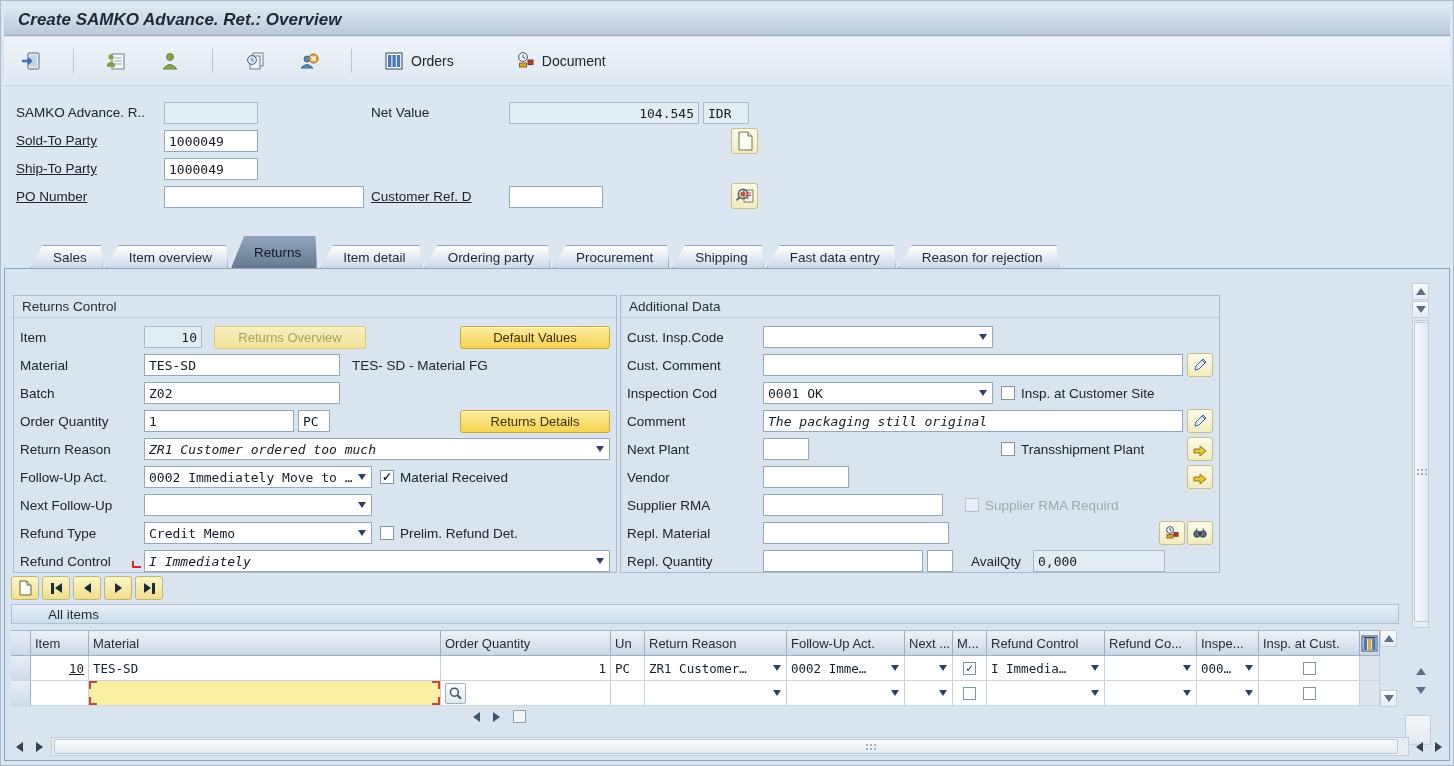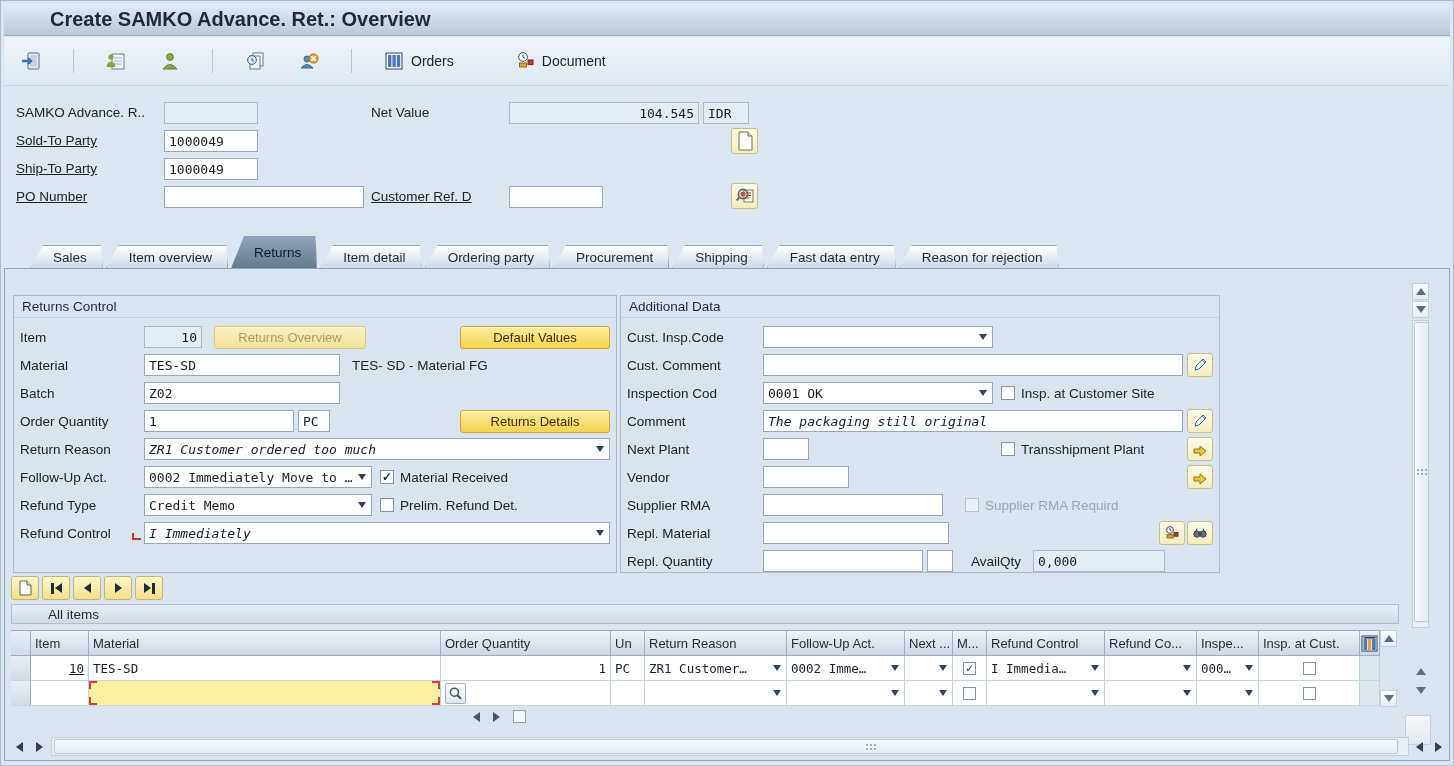--- a/index.html
+++ b/index.html
@@ -4,21 +4,21 @@
 <style>
   * { margin:0; padding:0; box-sizing:border-box; }
   body { font-family:"Liberation Sans", sans-serif; background:#eef3f8; }
   .screen { position:relative; width:1454px; height:766px; background:#dce6f0;
             border:1px solid #aebccb; overflow:hidden; }
 
   
   .titlebar { position:absolute; top:3px; left:3px; right:3px; height:32px;
     background:linear-gradient(#e2ebf4,#bac8d9); border-bottom:1px solid #9fb0c2;
     display:flex; align-items:center; padding-left:14px; }
-  .titlebar .ttl { font-size:20px; font-weight:bold; color:#1d2935;margin-left:32px; }
+  .titlebar .ttl { font-size:17px; font-weight:bold; font-style:italic; color:#1d2935; }
 
   
   .toolbar { position:absolute; top:36px; left:3px; right:3px; height:49px;
     background:linear-gradient(#eef4f9,#dfe8f1); border-bottom:1px solid #c9d5e1;
     display:flex; align-items:center; gap:20px; padding-left:10px; }
   .tbtn { height:32px; min-width:32px; border:1px solid transparent; background:transparent;
     display:flex; align-items:center; justify-content:center; gap:6px; padding:0 5px; cursor:pointer; }
   .tbtn-label { font-size:14px; color:#20262d; }
   .tsep { width:1px; height:24px; background:#b9c7d5; margin:0 5px; }
 
@@ -375,20 +375,26 @@
           <span class="glbl">Follow-Up Act.</span>
           <div class="fld ddl w228">
               <span>0002 Immediately Move to …</span>
             </div>
           <span class="chk ml8">
               <span>✓</span>
             </span>
           <span class="chklbl">Material Received</span>
         </div>
         <div class="grow">
+          <span class="glbl">Next Follow-Up</span>
+          <div class="fld ddl w228">
+              <span></span>
+            </div>
+        </div>
+        <div class="grow">
           <span class="glbl">Refund Type</span>
           <div class="fld ddl w228">
               <span>Credit Memo</span>
             </div>
           <span class="chk ml8">
               <span></span>
             </span>
           <span class="chklbl">Prelim. Refund Det.</span>
         </div>
         <div class="grow">

